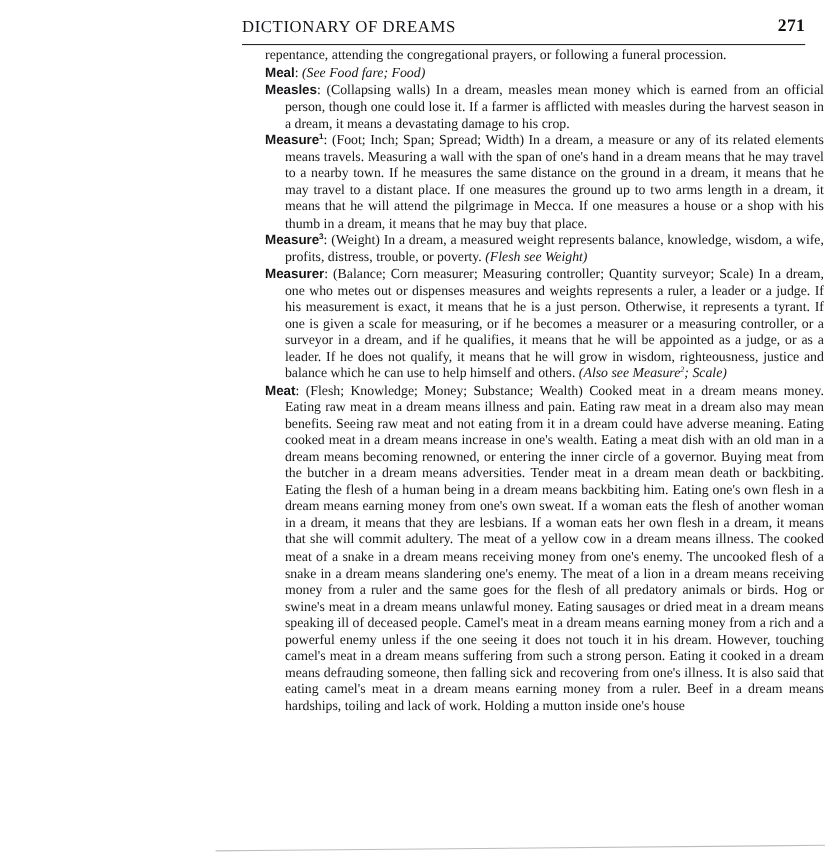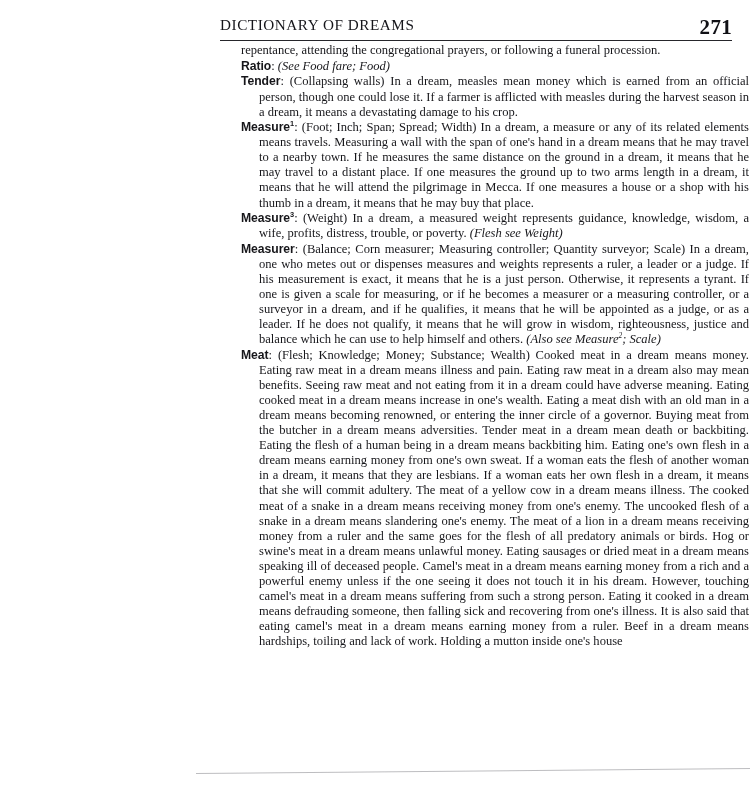--- a/index.html
+++ b/index.html
@@ -37,21 +37,21 @@
     font-size: 15.2px;
     letter-spacing: 0.55px;
     font-weight: 400;
     color: #15151a;
     white-space: nowrap;
   }
   .head-folio {
     position: absolute;
     right: 0;
     top: -1px;
-    font-size: 21px;
+    font-size: 16px;
     font-weight: 700;
     letter-spacing: 0.3px;
     color: #101015;
   }
   .head-rule {
     position: absolute;
     left: 196px;
     top: 40px;
     width: 512px;
     height: 0;
@@ -127,22 +127,22 @@
 <div class="page">
 
   <div class="running-head">
     <div class="head-title">DICTIONARY OF DREAMS</div>
     <div class="head-folio">271</div>
   </div>
   <div class="head-rule"></div>
 
   <div class="column" id="body-column">
       <p class="entry cont"><span>repentance, attending the congregational prayers, or following a funeral procession.</span></p>
-      <p class="entry"><span class="term">Ratio</span><span>: </span><span class="xref">(See Food fare; Food)</span></p>
-      <p class="entry"><span class="term">Tender</span><span>: </span><span>(Collapsing walls) In a dream, measles mean money which is earned from an official person, though one could lose it. If a farmer is afflicted with measles during the harvest season in a dream, it means a devastating damage to his crop.</span></p>
+      <p class="entry"><span class="term">Meal</span><span>: </span><span class="xref">(See Food fare; Food)</span></p>
+      <p class="entry"><span class="term">Measles</span><span>: </span><span>(Collapsing walls) In a dream, measles mean money which is earned from an official person, though one could lose it. If a farmer is afflicted with measles during the harvest season in a dream, it means a devastating damage to his crop.</span></p>
       <p class="entry"><span class="term">Measure<sup>1</sup></span><span>: </span><span>(Foot; Inch; Span; Spread; Width) In a dream, a measure or any of its related elements means travels. Measuring a wall with the span of one's hand in a dream means that he may travel to a nearby town. If he measures the same distance on the ground in a dream, it means that he may travel to a distant place. If one measures the ground up to two arms length in a dream, it means that he will attend the pilgrimage in Mecca. If one measures a house or a shop with his thumb in a dream, it means that he may buy that place.</span></p>
-      <p class="entry"><span class="term">Measure<sup>3</sup></span><span>: </span><span>(Weight) In a dream, a measured weight represents guidance, knowledge, wisdom, a wife, profits, distress, trouble, or poverty. </span><span class="xref">(Flesh see Weight)</span></p>
+      <p class="entry"><span class="term">Measure<sup>3</sup></span><span>: </span><span>(Weight) In a dream, a measured weight represents balance, knowledge, wisdom, a wife, profits, distress, trouble, or poverty. </span><span class="xref">(Flesh see Weight)</span></p>
       <p class="entry"><span class="term">Measurer</span><span>: </span><span>(Balance; Corn measurer; Measuring controller; Quantity surveyor; Scale) In a dream, one who metes out or dispenses measures and weights represents a ruler, a leader or a judge. If his measurement is exact, it means that he is a just person. Otherwise, it represents a tyrant. If one is given a scale for measuring, or if he becomes a measurer or a measuring controller, or a surveyor in a dream, and if he qualifies, it means that he will be appointed as a judge, or as a leader. If he does not qualify, it means that he will grow in wisdom, righteousness, justice and balance which he can use to help himself and others. </span><span class="xref"><span>(Also see Measure</span><sup>2</sup><span>; Scale)</span></span></p>
       <p class="entry"><span class="term">Meat</span><span>: </span><span>(Flesh; Knowledge; Money; Substance; Wealth) Cooked meat in a dream means money. Eating raw meat in a dream means illness and pain. Eating raw meat in a dream also may mean benefits. Seeing raw meat and not eating from it in a dream could have adverse meaning. Eating cooked meat in a dream means increase in one's wealth. Eating a meat dish with an old man in a dream means becoming renowned, or entering the inner circle of a governor. Buying meat from the butcher in a dream means adversities. Tender meat in a dream mean death or backbiting. Eating the flesh of a human being in a dream means backbiting him. Eating one's own flesh in a dream means earning money from one's own sweat. If a woman eats the flesh of another woman in a dream, it means that they are lesbians. If a woman eats her own flesh in a dream, it means that she will commit adultery. The meat of a yellow cow in a dream means illness. The cooked meat of a snake in a dream means receiving money from one's enemy. The uncooked flesh of a snake in a dream means slandering one's enemy. The meat of a lion in a dream means receiving money from a ruler and the same goes for the flesh of all predatory animals or birds. Hog or swine's meat in a dream means unlawful money. Eating sausages or dried meat in a dream means speaking ill of deceased people. Camel's meat in a dream means earning money from a rich and a powerful enemy unless if the one seeing it does not touch it in his dream. However, touching camel's meat in a dream means suffering from such a strong person. Eating it cooked in a dream means defrauding someone, then falling sick and recovering from one's illness. It is also said that eating camel's meat in a dream means earning money from a ruler. Beef in a dream means hardships, toiling and lack of work. Holding a mutton inside one's house</span></p>
     </div>
 
   <div class="bottom-artifact"></div>
 </div>
 
 </body></html>

